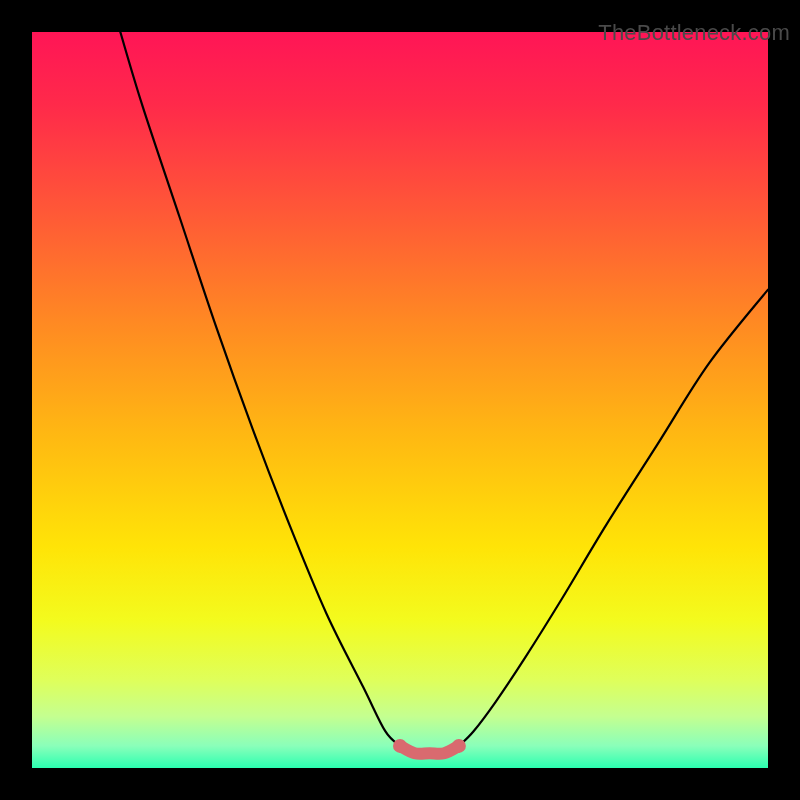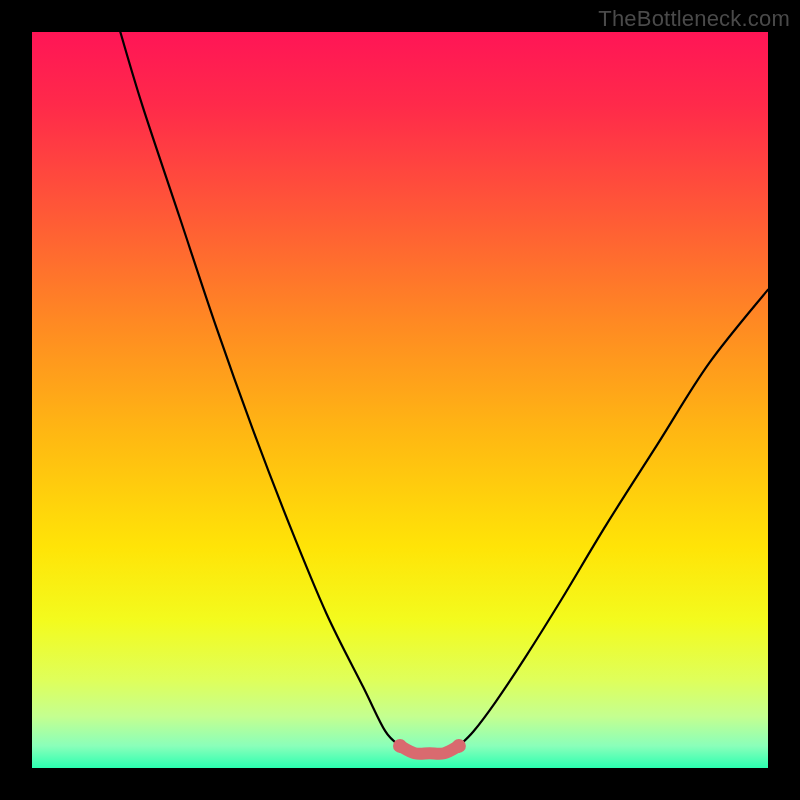--- a/index.html
+++ b/index.html
@@ -31,21 +31,21 @@
     width: 100%; height: 100%;
   }
   .curve-layer {
     position: absolute;
     left: 0; top: 0;
     width: 100%; height: 100%;
     pointer-events: none;
   }
   .watermark {
     position: absolute;
-    top: 6px;
+    top: 20px;
     right: 10px;
     color: #4a4a4a;
     font-size: 22px;
     font-weight: 500;
     letter-spacing: 0.2px;
     user-select: none;
   }
 </style>
 </head>
 <body>

